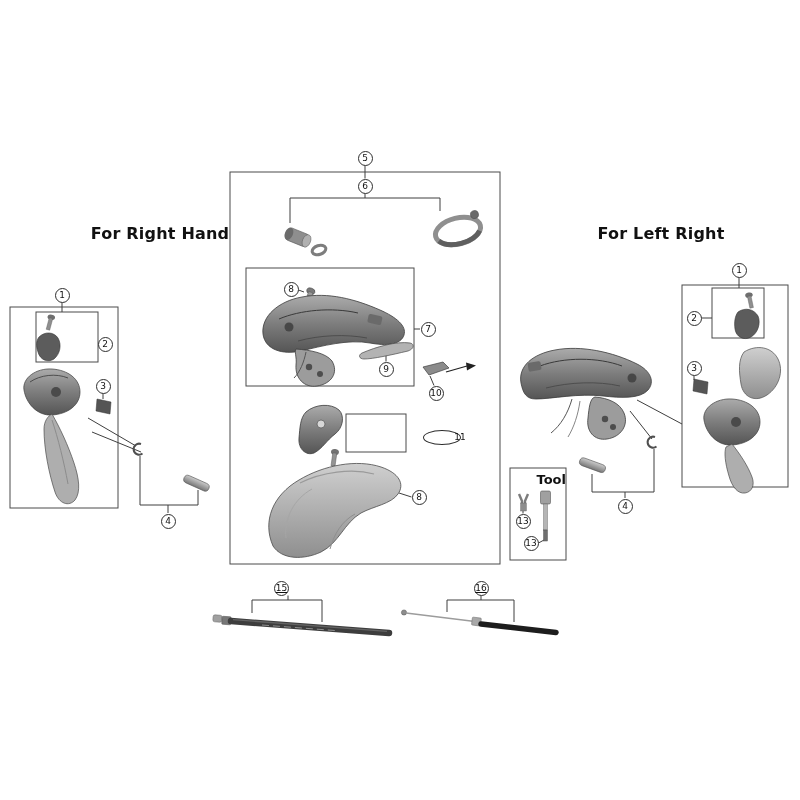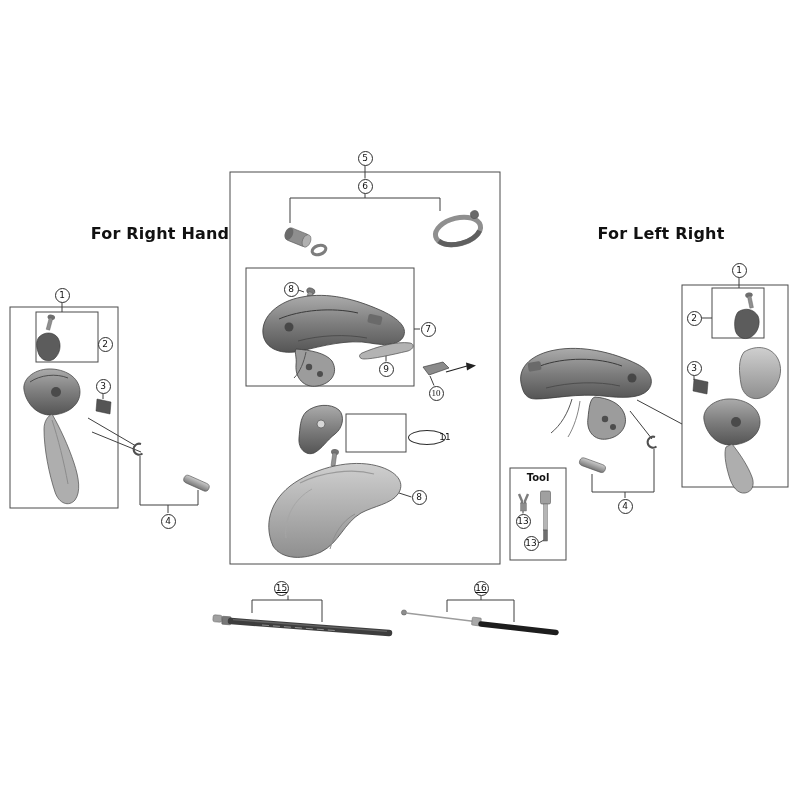--- a/index.html
+++ b/index.html
@@ -2,21 +2,21 @@
 <html><head>
 <meta charset="utf-8">
 <style>
   html,body{margin:0;padding:0;background:#ffffff;}
   .stage{
     position:relative;width:800px;height:800px;background:#ffffff;overflow:hidden;
     font-family:"DejaVu Sans","Liberation Sans",sans-serif;color:#111;
   }
   .stage svg{position:absolute;left:0;top:0;}
   .hand-label{position:absolute;width:140px;text-align:center;font-size:16px;font-weight:bold;letter-spacing:.2px;}
-  .tool-label{position:absolute;left:510px;top:472px;width:56px;text-align:center;font-size:10px;font-weight:bold;}
+  .tool-label{position:absolute;left:510px;top:472px;width:56px;text-align:right;font-size:13px;font-weight:bold;}
   .callout{
     position:absolute;width:15px;height:15px;border:1px solid #2e2e2e;border-radius:50%;
     background:#fff;display:flex;align-items:center;justify-content:center;
     font-size:9px;line-height:1;box-sizing:border-box;z-index:5;
   }
 </style>
 </head>
 <body>
 
 <div class="stage">
@@ -205,22 +205,22 @@
 
 <div class="callout" style="left:357.5px;top:150.5px;">5</div>
 <div class="callout" style="left:357.5px;top:178.5px;">6</div>
 <div class="callout" style="left:54.5px;top:287.5px;">1</div>
 <div class="callout" style="left:97.5px;top:336.5px;">2</div>
 <div class="callout" style="left:95.5px;top:378.5px;">3</div>
 <div class="callout" style="left:160.5px;top:513.5px;">4</div>
 <div class="callout" style="left:283.5px;top:281.5px;">8</div>
 <div class="callout" style="left:420.5px;top:321.5px;">7</div>
 <div class="callout" style="left:378.5px;top:361.5px;">9</div>
-<div class="callout" style="left:428.5px;top:385.5px;font-family:Liberation Serif, serif;">10</div>
-<div class="callout" style="left:408px;top:429.5px;padding-left:36px;">11</div>
+<div class="callout" style="left:428.5px;top:385.5px;">10</div>
+<div class="callout" style="left:423px;top:429.5px;padding-left:36px;">11</div>
 <div class="callout" style="left:411.5px;top:489.5px;">8</div>
 <div class="callout" style="left:515.5px;top:513.5px;">13</div>
 <div class="callout" style="left:523.5px;top:535.5px;">13</div>
 <div class="callout" style="left:731.5px;top:262.5px;">1</div>
 <div class="callout" style="left:686.5px;top:310.5px;">2</div>
 <div class="callout" style="left:686.5px;top:360.5px;">3</div>
 <div class="callout" style="left:617.5px;top:498.5px;">4</div>
 <div class="callout" style="left:274px;top:580.5px;text-decoration:underline;">15</div>
 <div class="callout" style="left:473.5px;top:580.5px;text-decoration:underline;">16</div>
 

